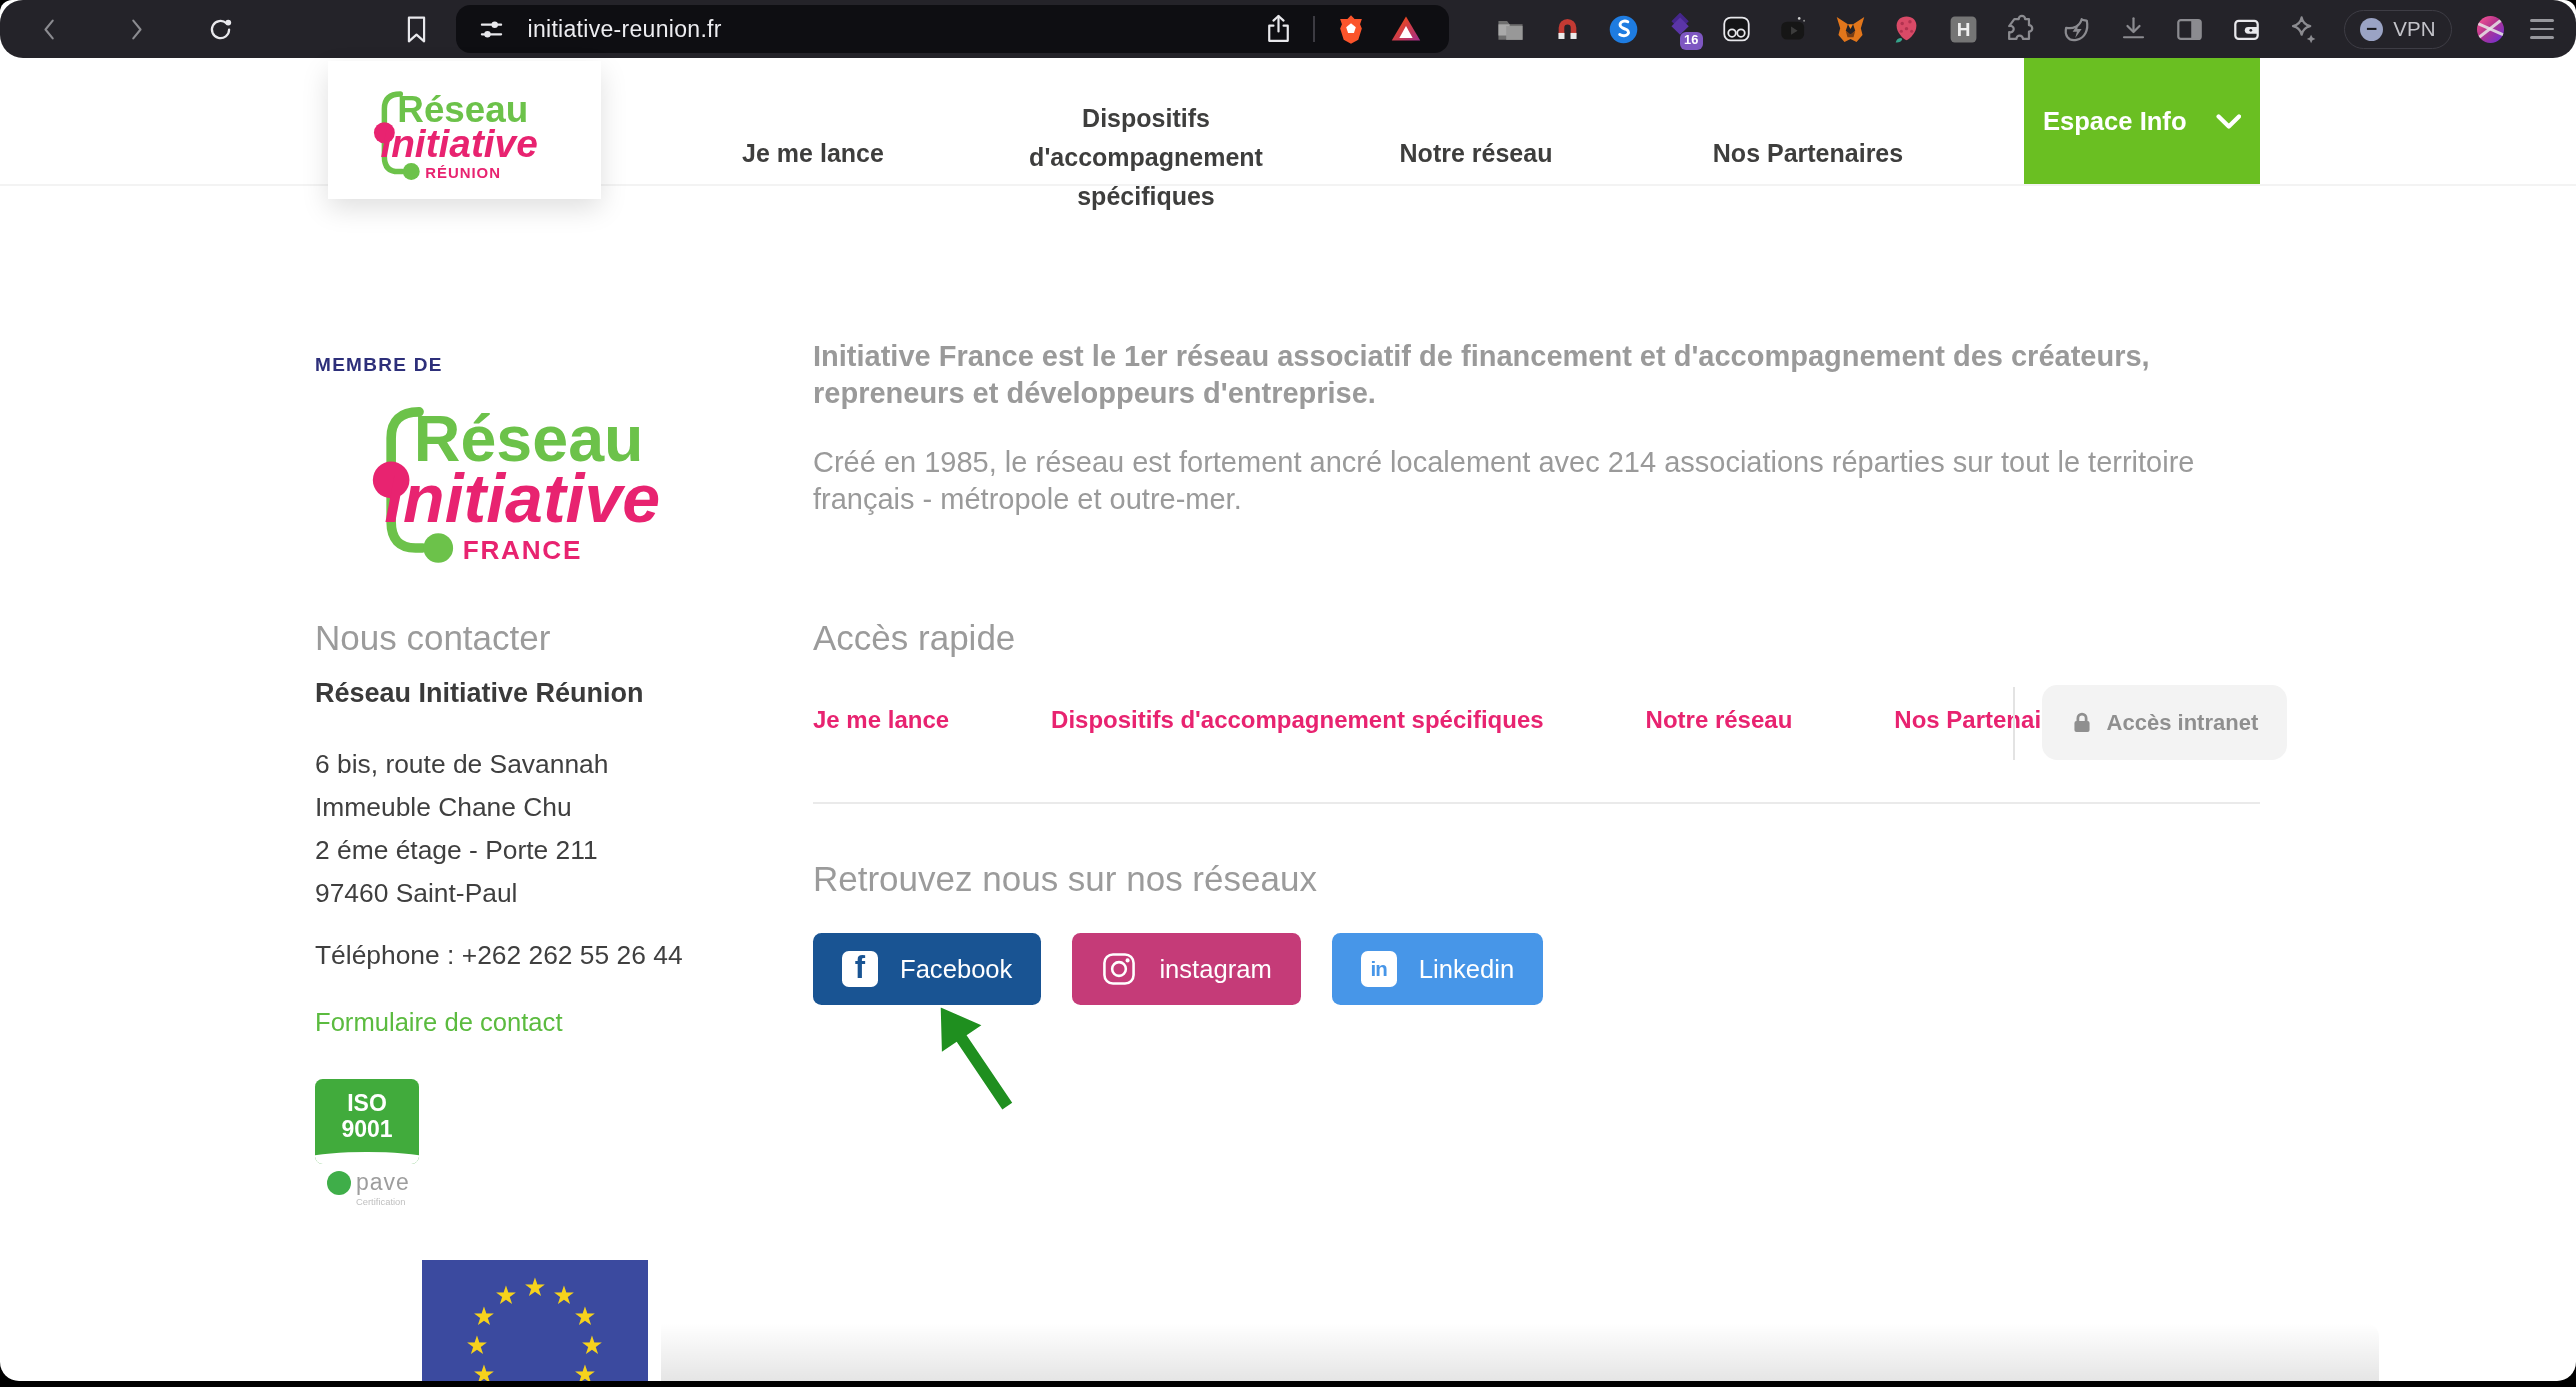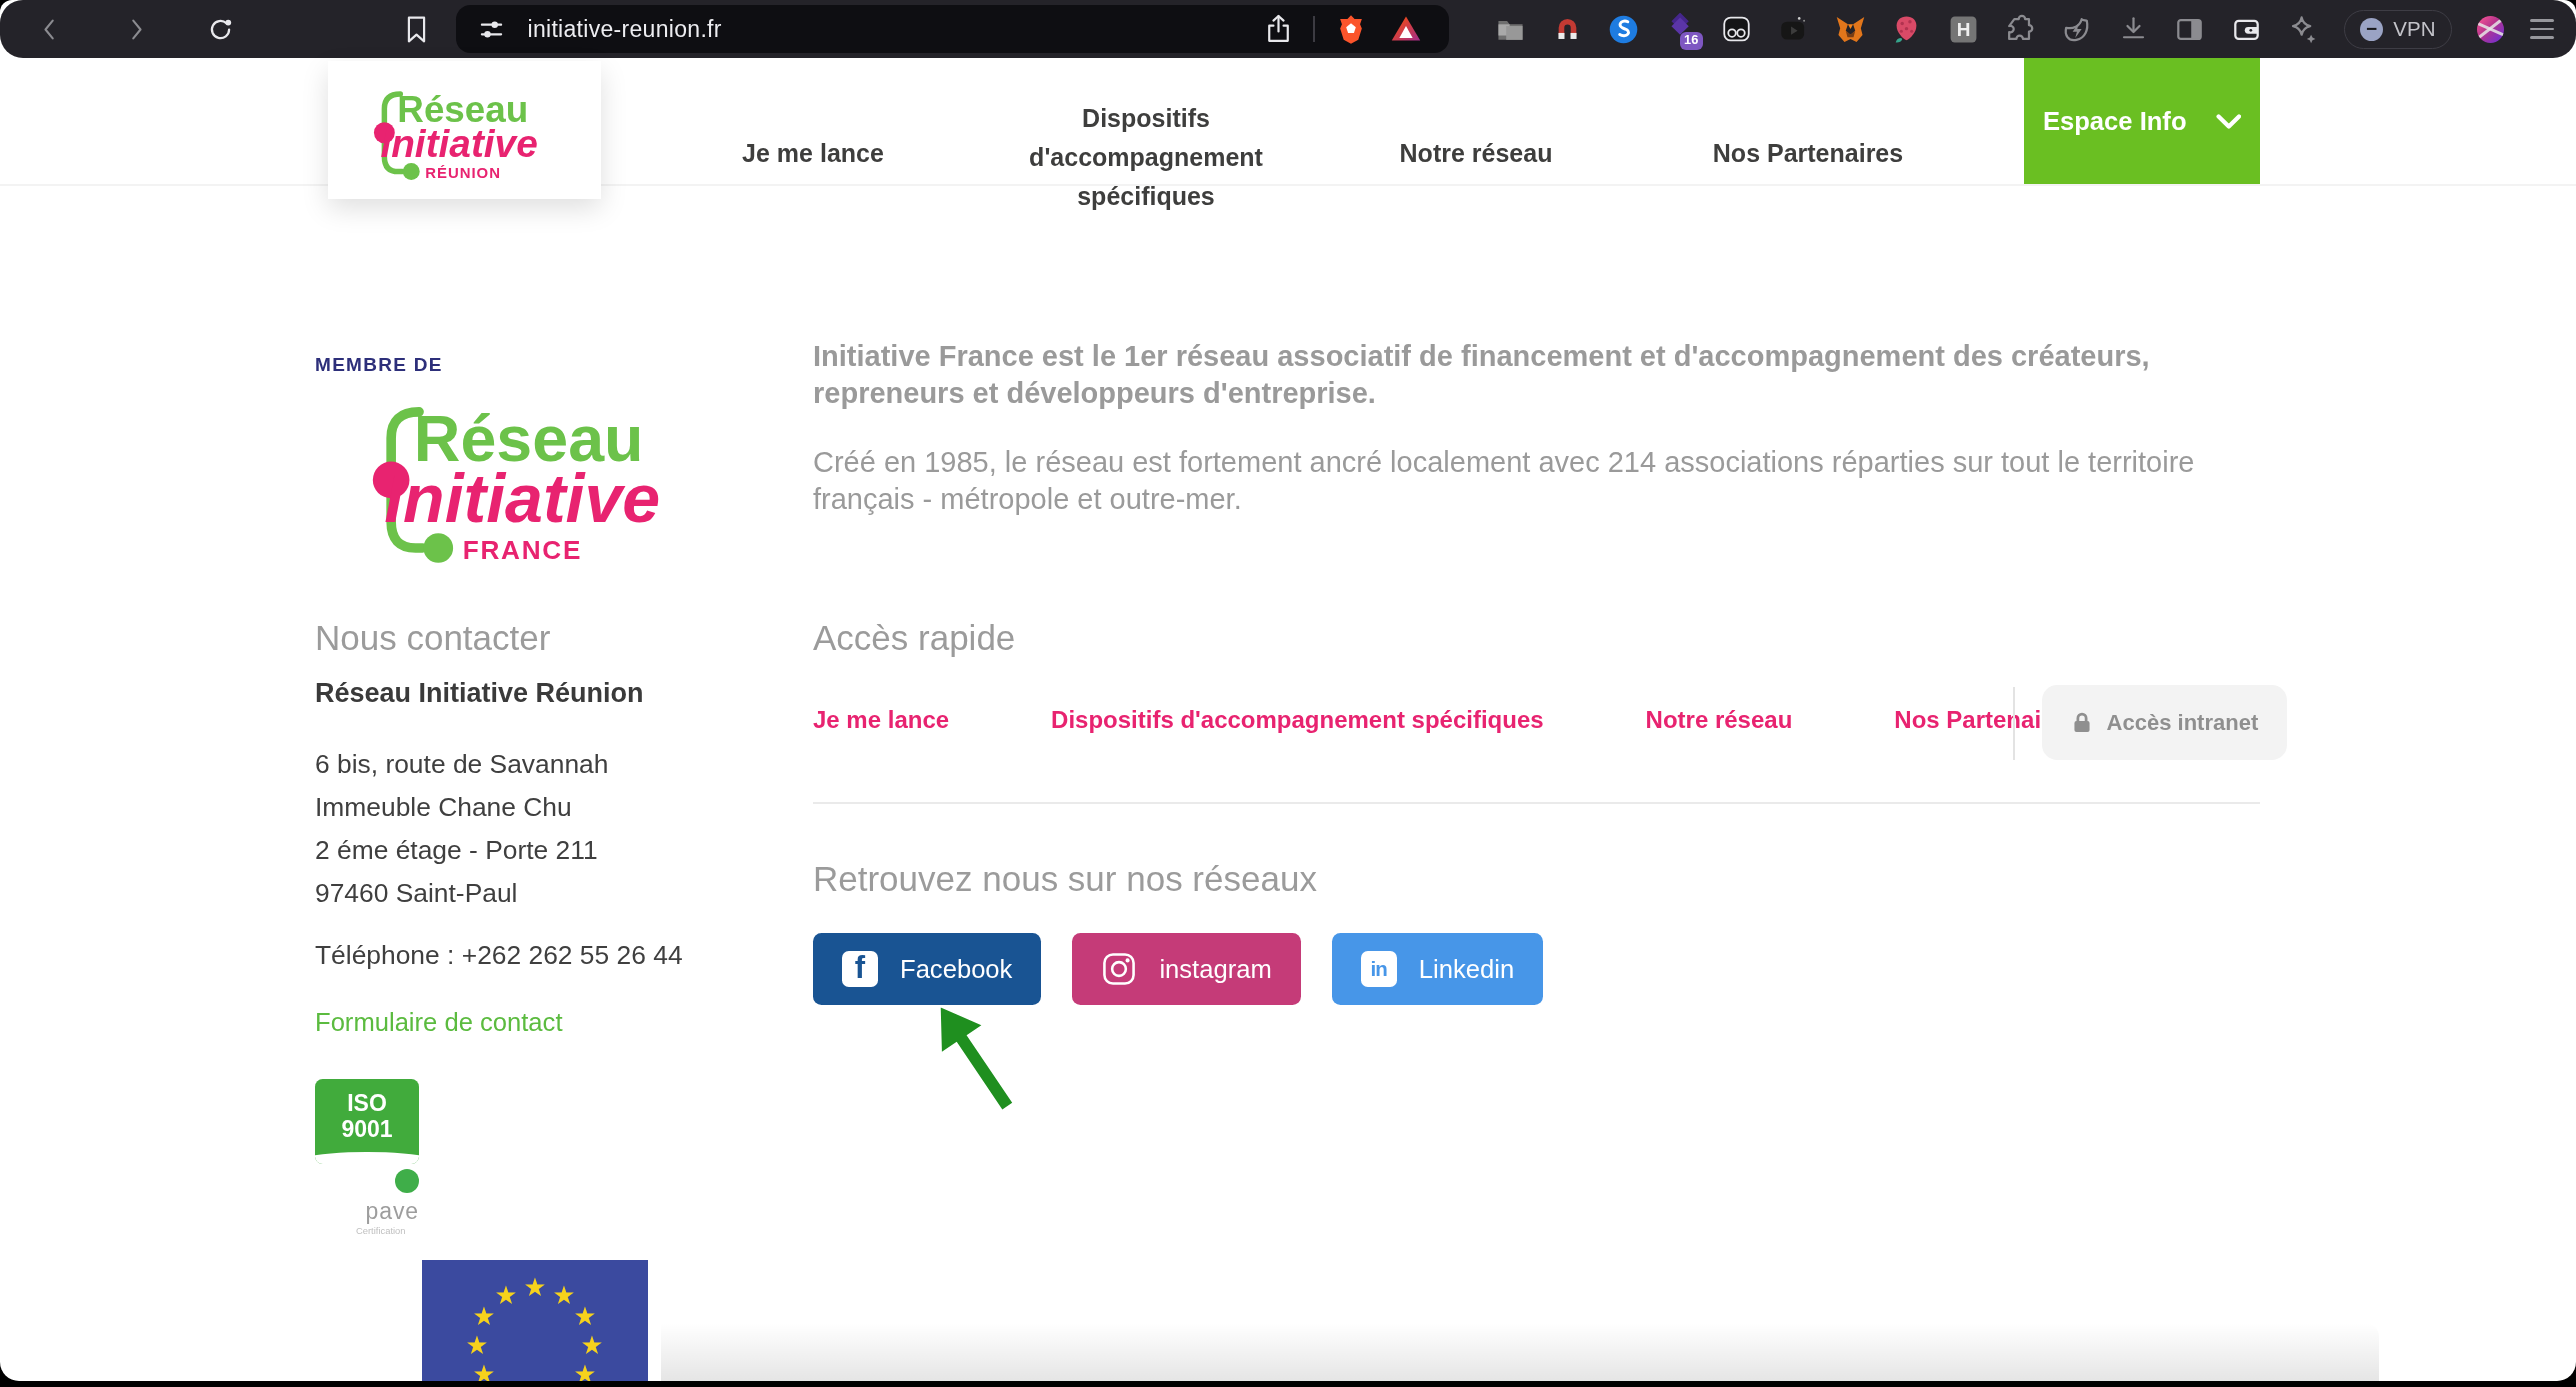--- a/index.html
+++ b/index.html
@@ -47,21 +47,21 @@
   .social-row{position:absolute;left:813px;top:933px;display:flex;gap:31px;}
   .sbtn{height:72px;border-radius:8.5px;color:#fff;display:flex;align-items:center;gap:22px;padding:0 29px;font-size:25.6px;cursor:pointer;}
   .sq-ic{width:36px;height:36px;background:#fff;border-radius:6.8px;display:flex;align-items:center;justify-content:center;font-weight:bold;}
   .fb-f{color:#195493;font-size:31px;line-height:1;margin-top:-2.6px;}
   .in-t{color:#4796e8;font-size:20.5px;letter-spacing:-0.9px;}
   .arrow{position:absolute;left:898px;top:1007px;transform:rotate(-34deg);transform-origin:43px 0px;}
   
   .iso{position:absolute;left:315px;top:1079px;width:104px;}
   .iso-green{position:relative;height:85px;background:#41ab3c;border-radius:7.7px;overflow:hidden;color:#fff;text-align:center;font-weight:bold;font-size:23px;line-height:26.4px;padding-top:11px;box-sizing:border-box;}
   .iso-green::after{content:"";position:absolute;left:-40%;bottom:-25.6px;width:180%;height:38px;background:#fff;border-radius:50%;}
-  .apave{display:flex;align-items:flex-end;gap:5.1px;margin:5.1px 0 0 12px;flex-direction:column;}
+  .apave{display:flex;align-items:center;gap:5.1px;margin:5.1px 0 0 12px;}
   .apave-dot{width:24px;height:24px;border-radius:50%;background:#3fae49;}
   .apave-t{color:#9d9d9d;font-size:23px;letter-spacing:0.9px;}
   .apave-sub{margin:0 0 0 41px;color:#c0c0c0;font-size:9.4px;}
   
   .eu{position:absolute;left:422px;top:1260px;width:226px;height:124px;background:#3b4a9f;overflow:visible;}
   .eu span{position:absolute;color:#f6d21c;font-size:25.6px;transform:translate(-50%,-50%);}
   .bottom-fade{position:absolute;left:661px;top:1323px;width:1718px;height:58px;background:linear-gradient(180deg,rgba(0,0,0,0) 0%,rgba(0,0,0,.10) 100%);border-radius:0 13.6px 0 0;}
   svg{display:block;}
   .st{stroke:#8b8b90;stroke-width:2.6;fill:none;stroke-linecap:round;stroke-linejoin:round;}
   .stw{stroke:#e8e8ec;stroke-width:2.6;fill:none;stroke-linecap:round;stroke-linejoin:round;}

